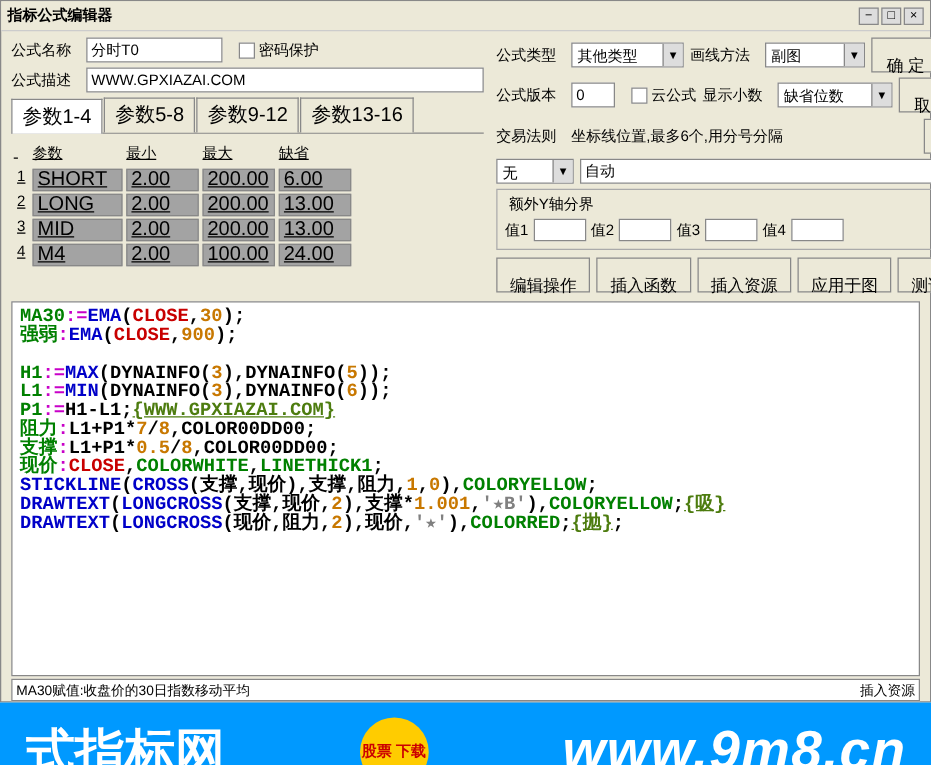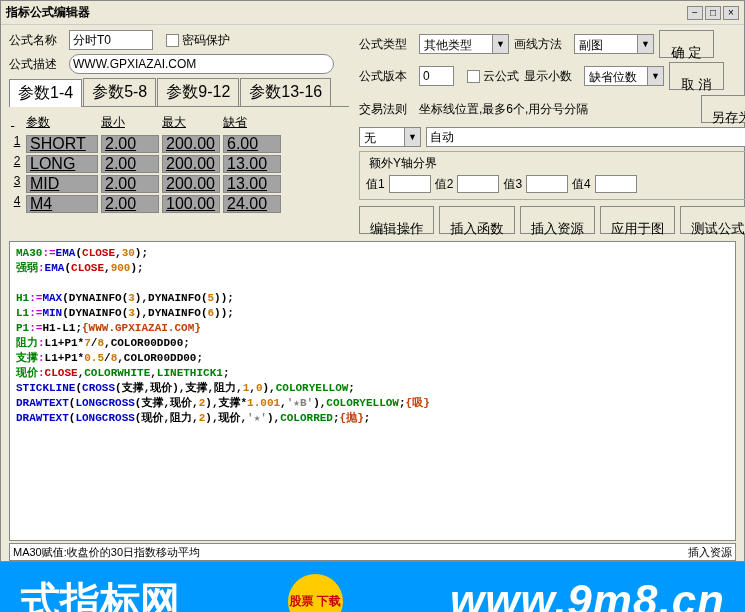--- a/index.html
+++ b/index.html
@@ -34,28 +34,28 @@
     .param-col { display: flex; flex-direction: column; gap: 2px; text-decoration: underline; }
     .param-hdr { font-size: 12px; padding: 2px 0; }
     .param-cell { border: 1px solid #888; background: #a3a3a3; padding: 2px 3px; height: 18px; font-size: 16px; }
     .rownum { width: 12px; text-align: center; padding: 2px 0; height: 18px; }
     
     .fieldset { border: 1px solid #aaa; padding: 4px 6px 6px; margin-top: 3px; }
     .fieldset-title { background: #ece9d8; padding: 0 3px; margin-top: -10px; display: inline-block; font-size: 12px; }
     
     .btn-row { display: flex; gap: 5px; margin-top: 6px; }
     
-    .code-area { margin: 2px 8px; border: 1px solid #888; background: #fff; padding: 4px 6px; height: 300px; overflow: auto; font-family: "Courier New", monospace; font-size: 11px; font-weight: bold; line-height: 15px; white-space: pre; }
+    .code-area { margin: 2px 8px; border: 1px solid #888; background: #fff; padding: 4px 6px; height: 300px; overflow: auto; font-family: "Courier New", monospace; font-size: 15px; font-weight: bold; line-height: 15px; white-space: pre; }
     
     .c-id { color: #008000; }
     .c-assign { color: #c800c8; }
     .c-func { color: #0000c8; }
     .c-close { color: #c80000; }
     .c-num { color: #c87800; }
-    .c-comment { color: #c2410c; }
+    .c-comment { color: #4d7c0f; text-decoration: underline; }
     .c-str { color: #808080; }
     
     .status-area { margin: 0 8px; border: 1px solid #888; background: #fff; padding: 1px 3px; height: 18px; display: flex; justify-content: space-between; font-size: 11px; }
     
     .banner { height: 78px; background: #0099ff; display: flex; align-items: center; justify-content: space-between; padding: 0 20px; color: #fff; font-size: 40px; font-weight: bold; font-family: "Microsoft YaHei", Arial; }
     .banner-logo { width: 55px; height: 55px; background: #ffcc00; border-radius: 50%; display: flex; align-items: center; justify-content: center; font-size: 12px; color: #c00; text-align: center; line-height: 11px; }
     .banner-url { font-size: 44px; font-style: italic; letter-spacing: 1px; }
     .axis-row { display: flex; align-items: center; gap: 4px; margin-top: 3px; }
     .small-input { border: 1px solid #888; background: #fff; width: 42px; height: 18px; }
   </style>
@@ -69,29 +69,29 @@
       <div class="titlebar-btn">−</div>
       <div class="titlebar-btn">□</div>
       <div class="titlebar-btn">×</div>
     </div>
   </div>
 
   <div class="top-section">
     <div class="left-col">
       <div class="row">
         <span class="lbl">公式名称</span>
-        <input class="txt-input" style="width: 84px;" value="分时T0">
+        <input class="txt-input" style="width: 109px;" value="分时T0">
         <div class="checkbox-wrap">
           <div class="checkbox"></div>
           <span>密码保护</span>
         </div>
       </div>
       <div class="row">
         <span class="lbl">公式描述</span>
-        <input class="txt-input" style="width: 265px; border-radius: 10px;" value="WWW.GPXIAZAI.COM">
+        <input class="txt-input" style="width: 318px;" value="WWW.GPXIAZAI.COM">
       </div>
 
       <div class="tabs">
         <div class="tab active">参数1-4</div>
         <div class="tab">参数5-8</div>
         <div class="tab">参数9-12</div>
         <div class="tab">参数13-16</div>
       </div>
 
       <div class="param-table">
@@ -148,21 +148,21 @@
         <button class="btn" style="width:55px">确  定</button>
       </div>
       <div class="row">
         <span class="lbl">公式版本</span>
         <input class="txt-input" style="width: 35px;" value="0">
         <div class="checkbox-wrap">
           <div class="checkbox"></div>
           <span>云公式</span>
         </div>
         <span class="lbl">显示小数</span>
-        <div class="select-wrap" style="width:80px">
+        <div class="select-wrap" style="width:92px">
           <span class="select-text">缺省位数</span>
           <span class="select-arrow">▼</span>
         </div>
         <button class="btn" style="width:55px">取  消</button>
       </div>
 
       <div class="row" style="margin-top:5px">
         <span class="lbl">交易法则</span>
         <span style="flex:1">坐标线位置,最多6个,用分号分隔</span>
         <button class="btn" style="width:55px">另存为</button>

